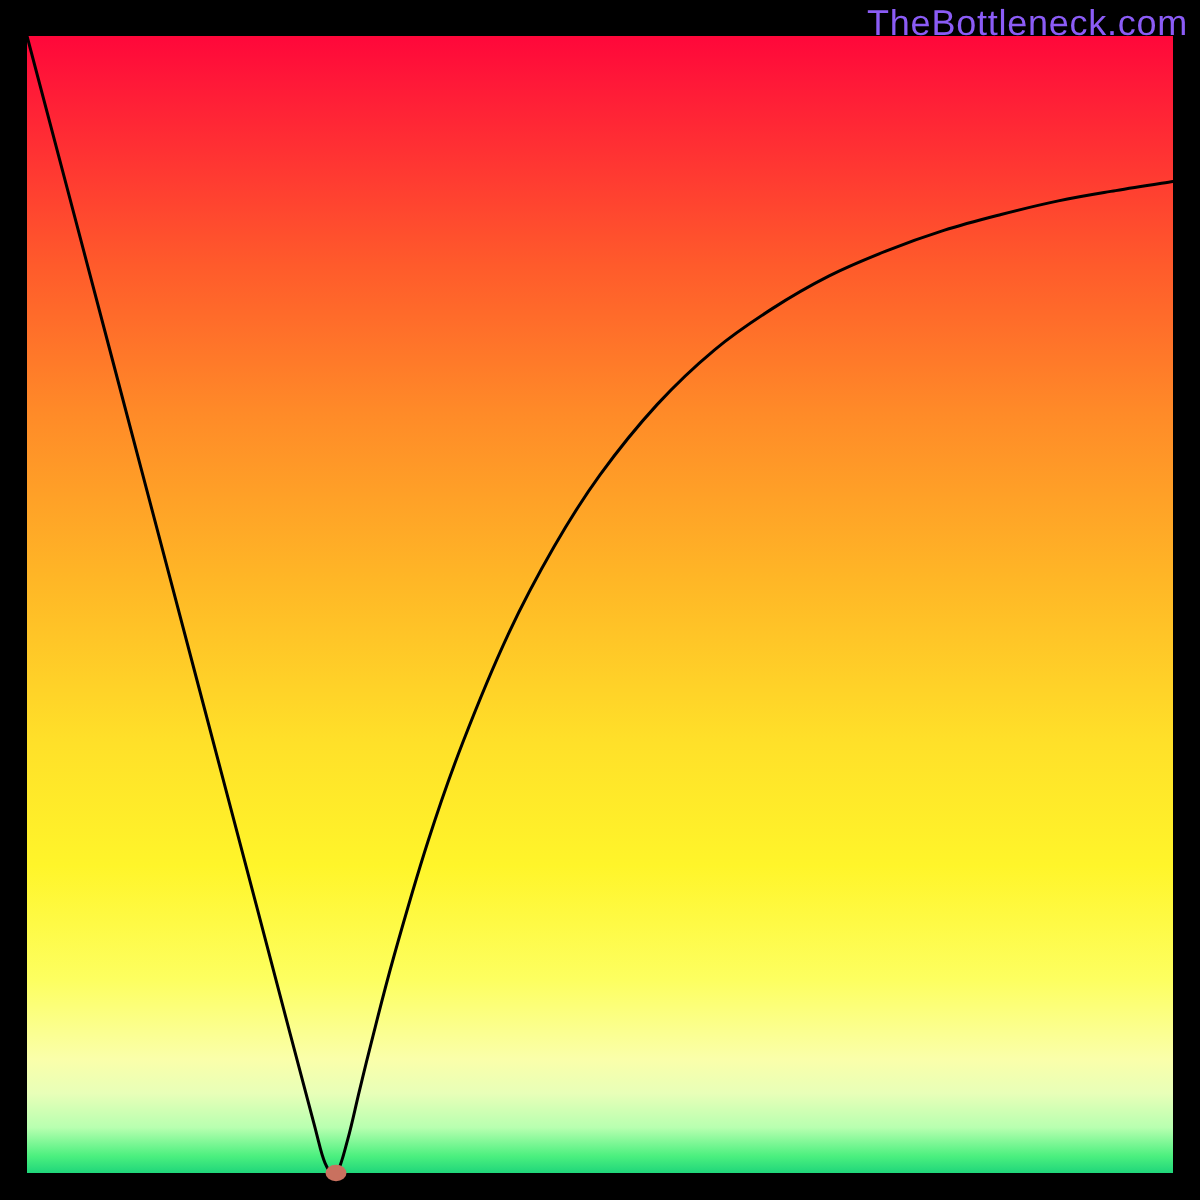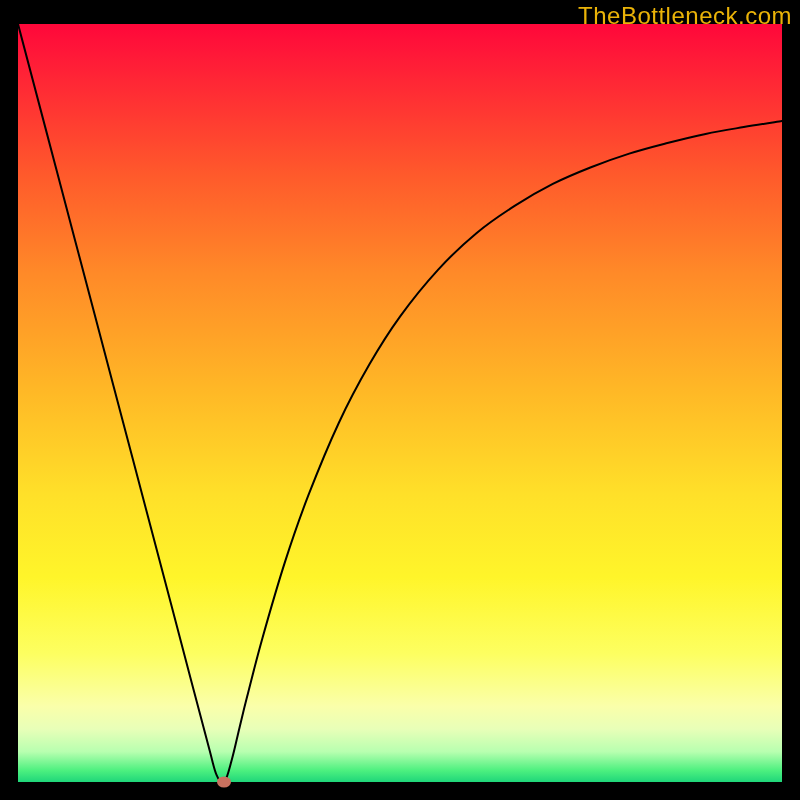--- a/index.html
+++ b/index.html
@@ -9,21 +9,21 @@
     height: 800px;
     position: relative;
     background: #000;
   }
   .watermark {
     position: absolute;
     top: 2px;
     right: 8px;
     font-family: Arial, sans-serif;
     font-size: 24px;
-    color: #eab308;
+    color: #8b5cf6;
     letter-spacing: 0.5px;
     z-index: 10;
   }
   .plot-area {
     position: absolute;
     left: 18px;
     top: 24px;
     width: 764px;
     height: 758px;
     background: linear-gradient(to bottom,

